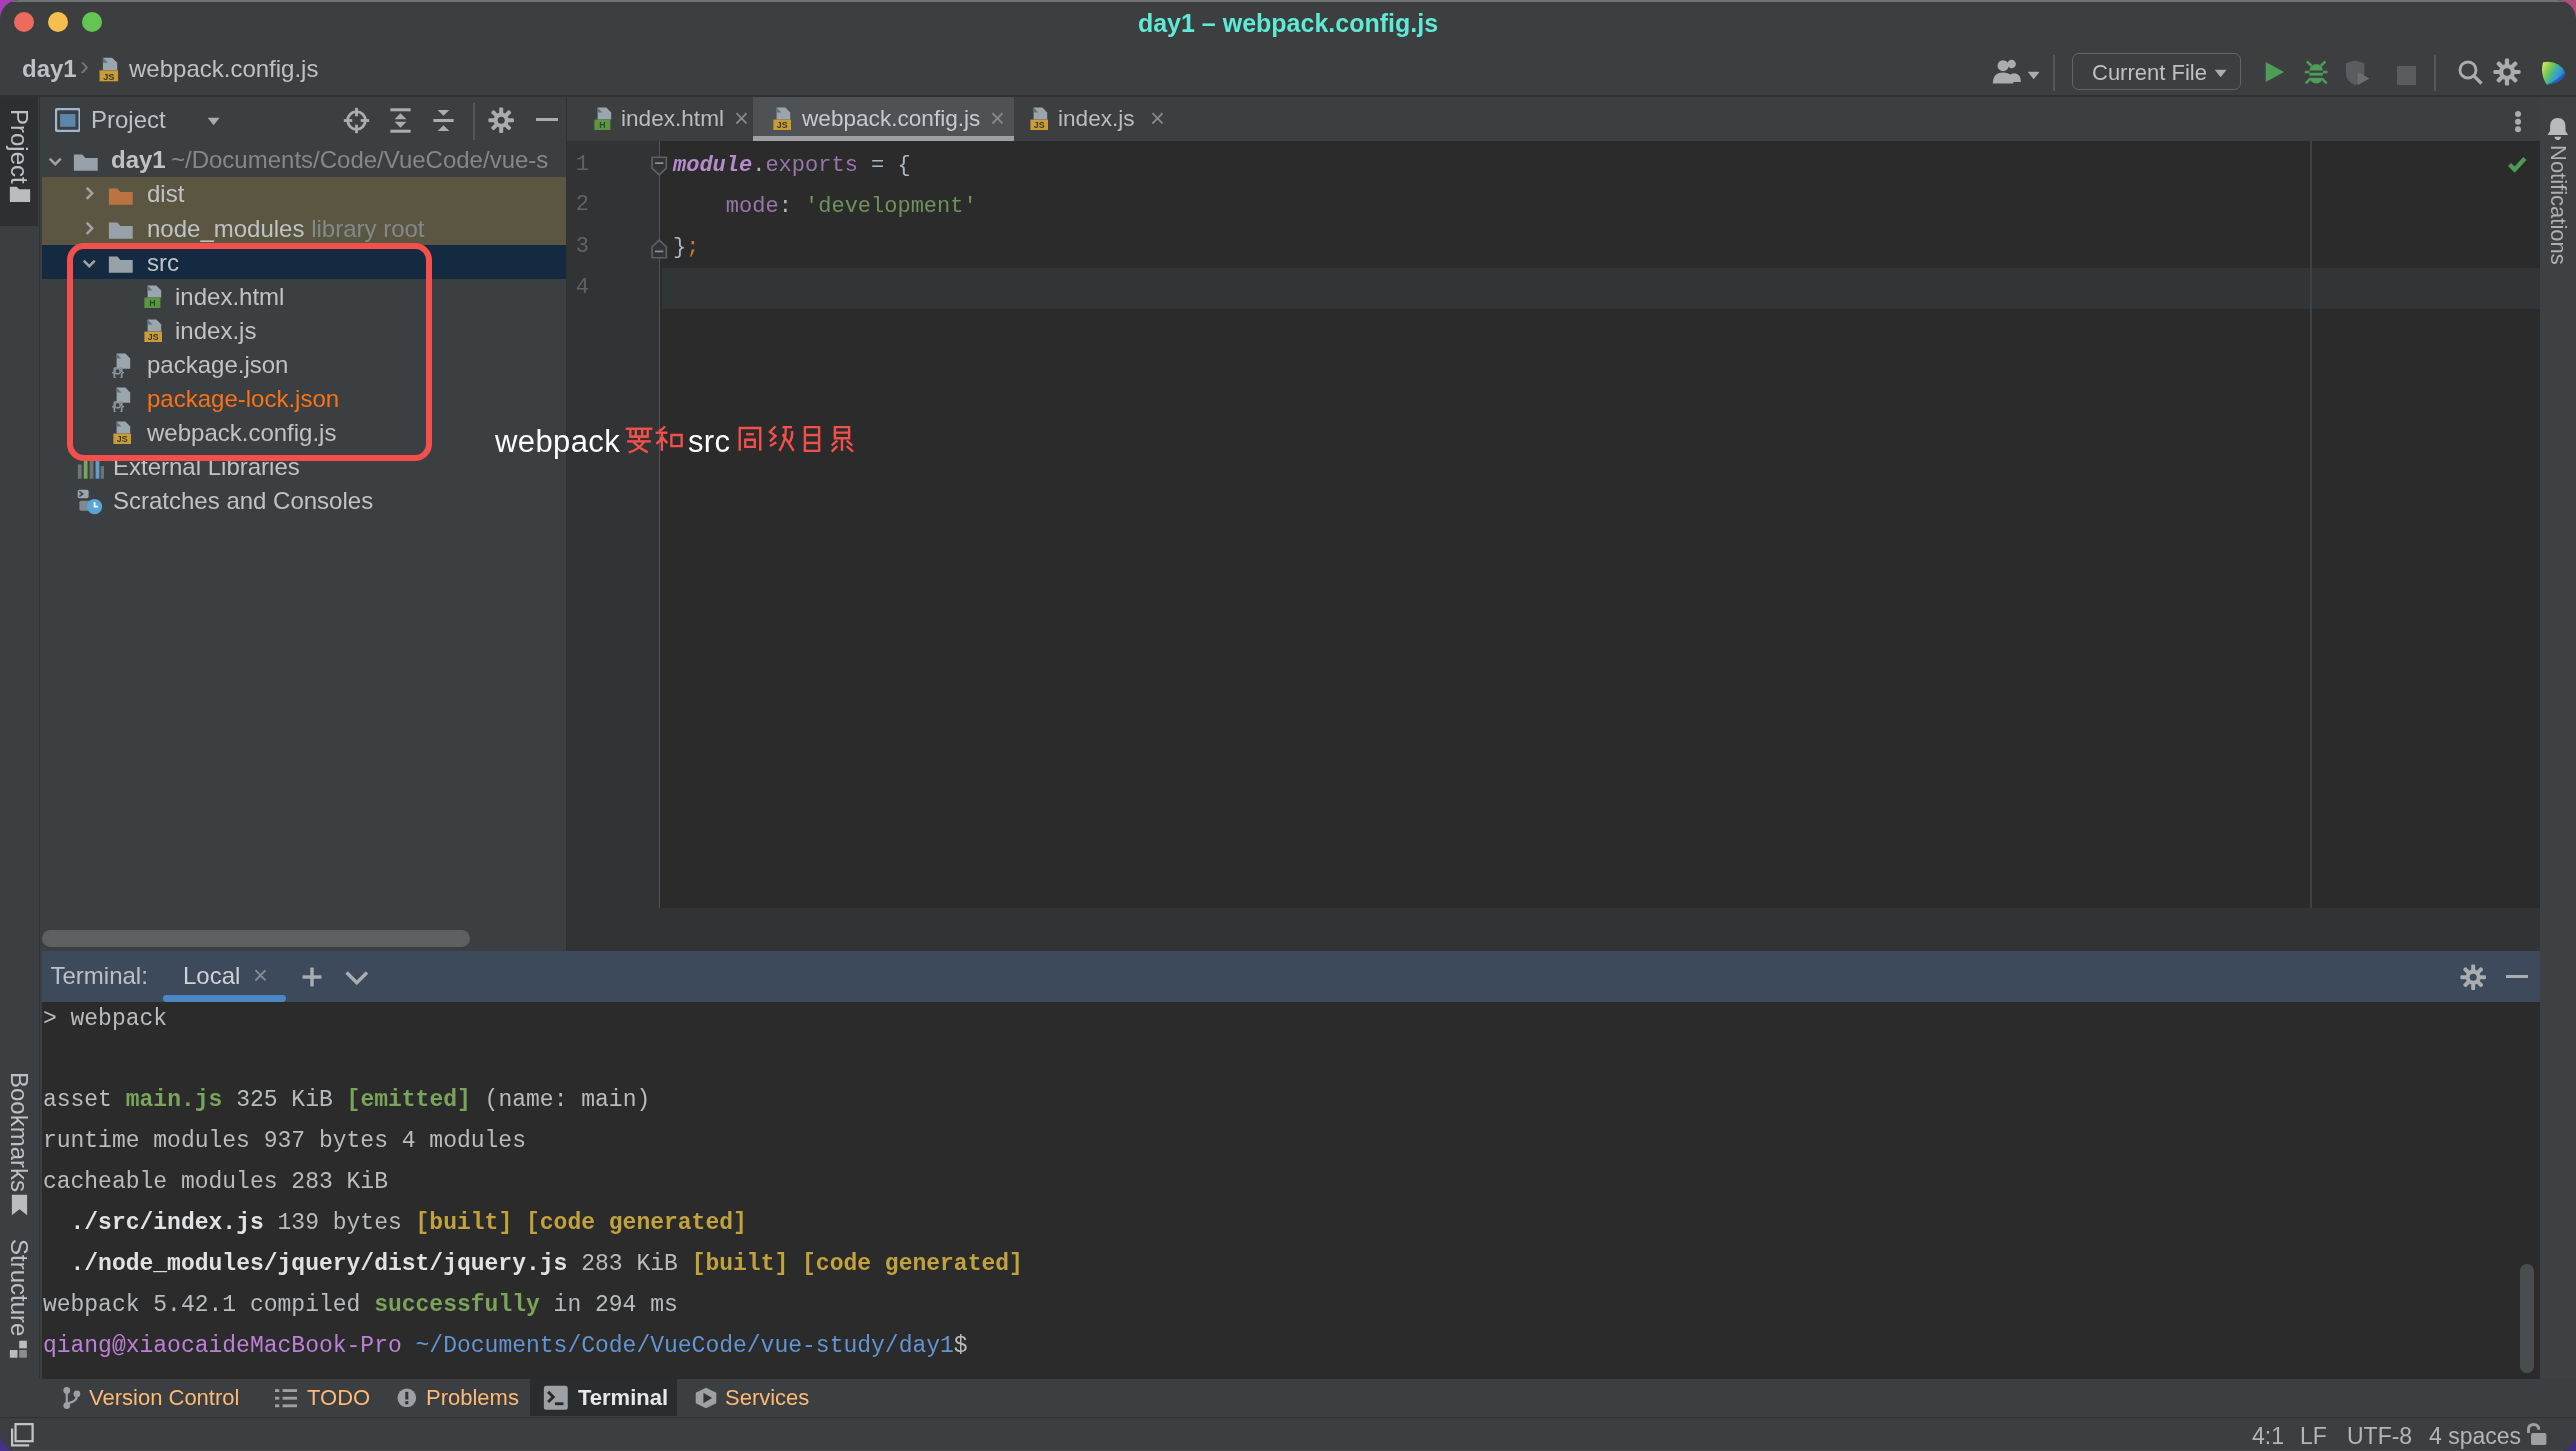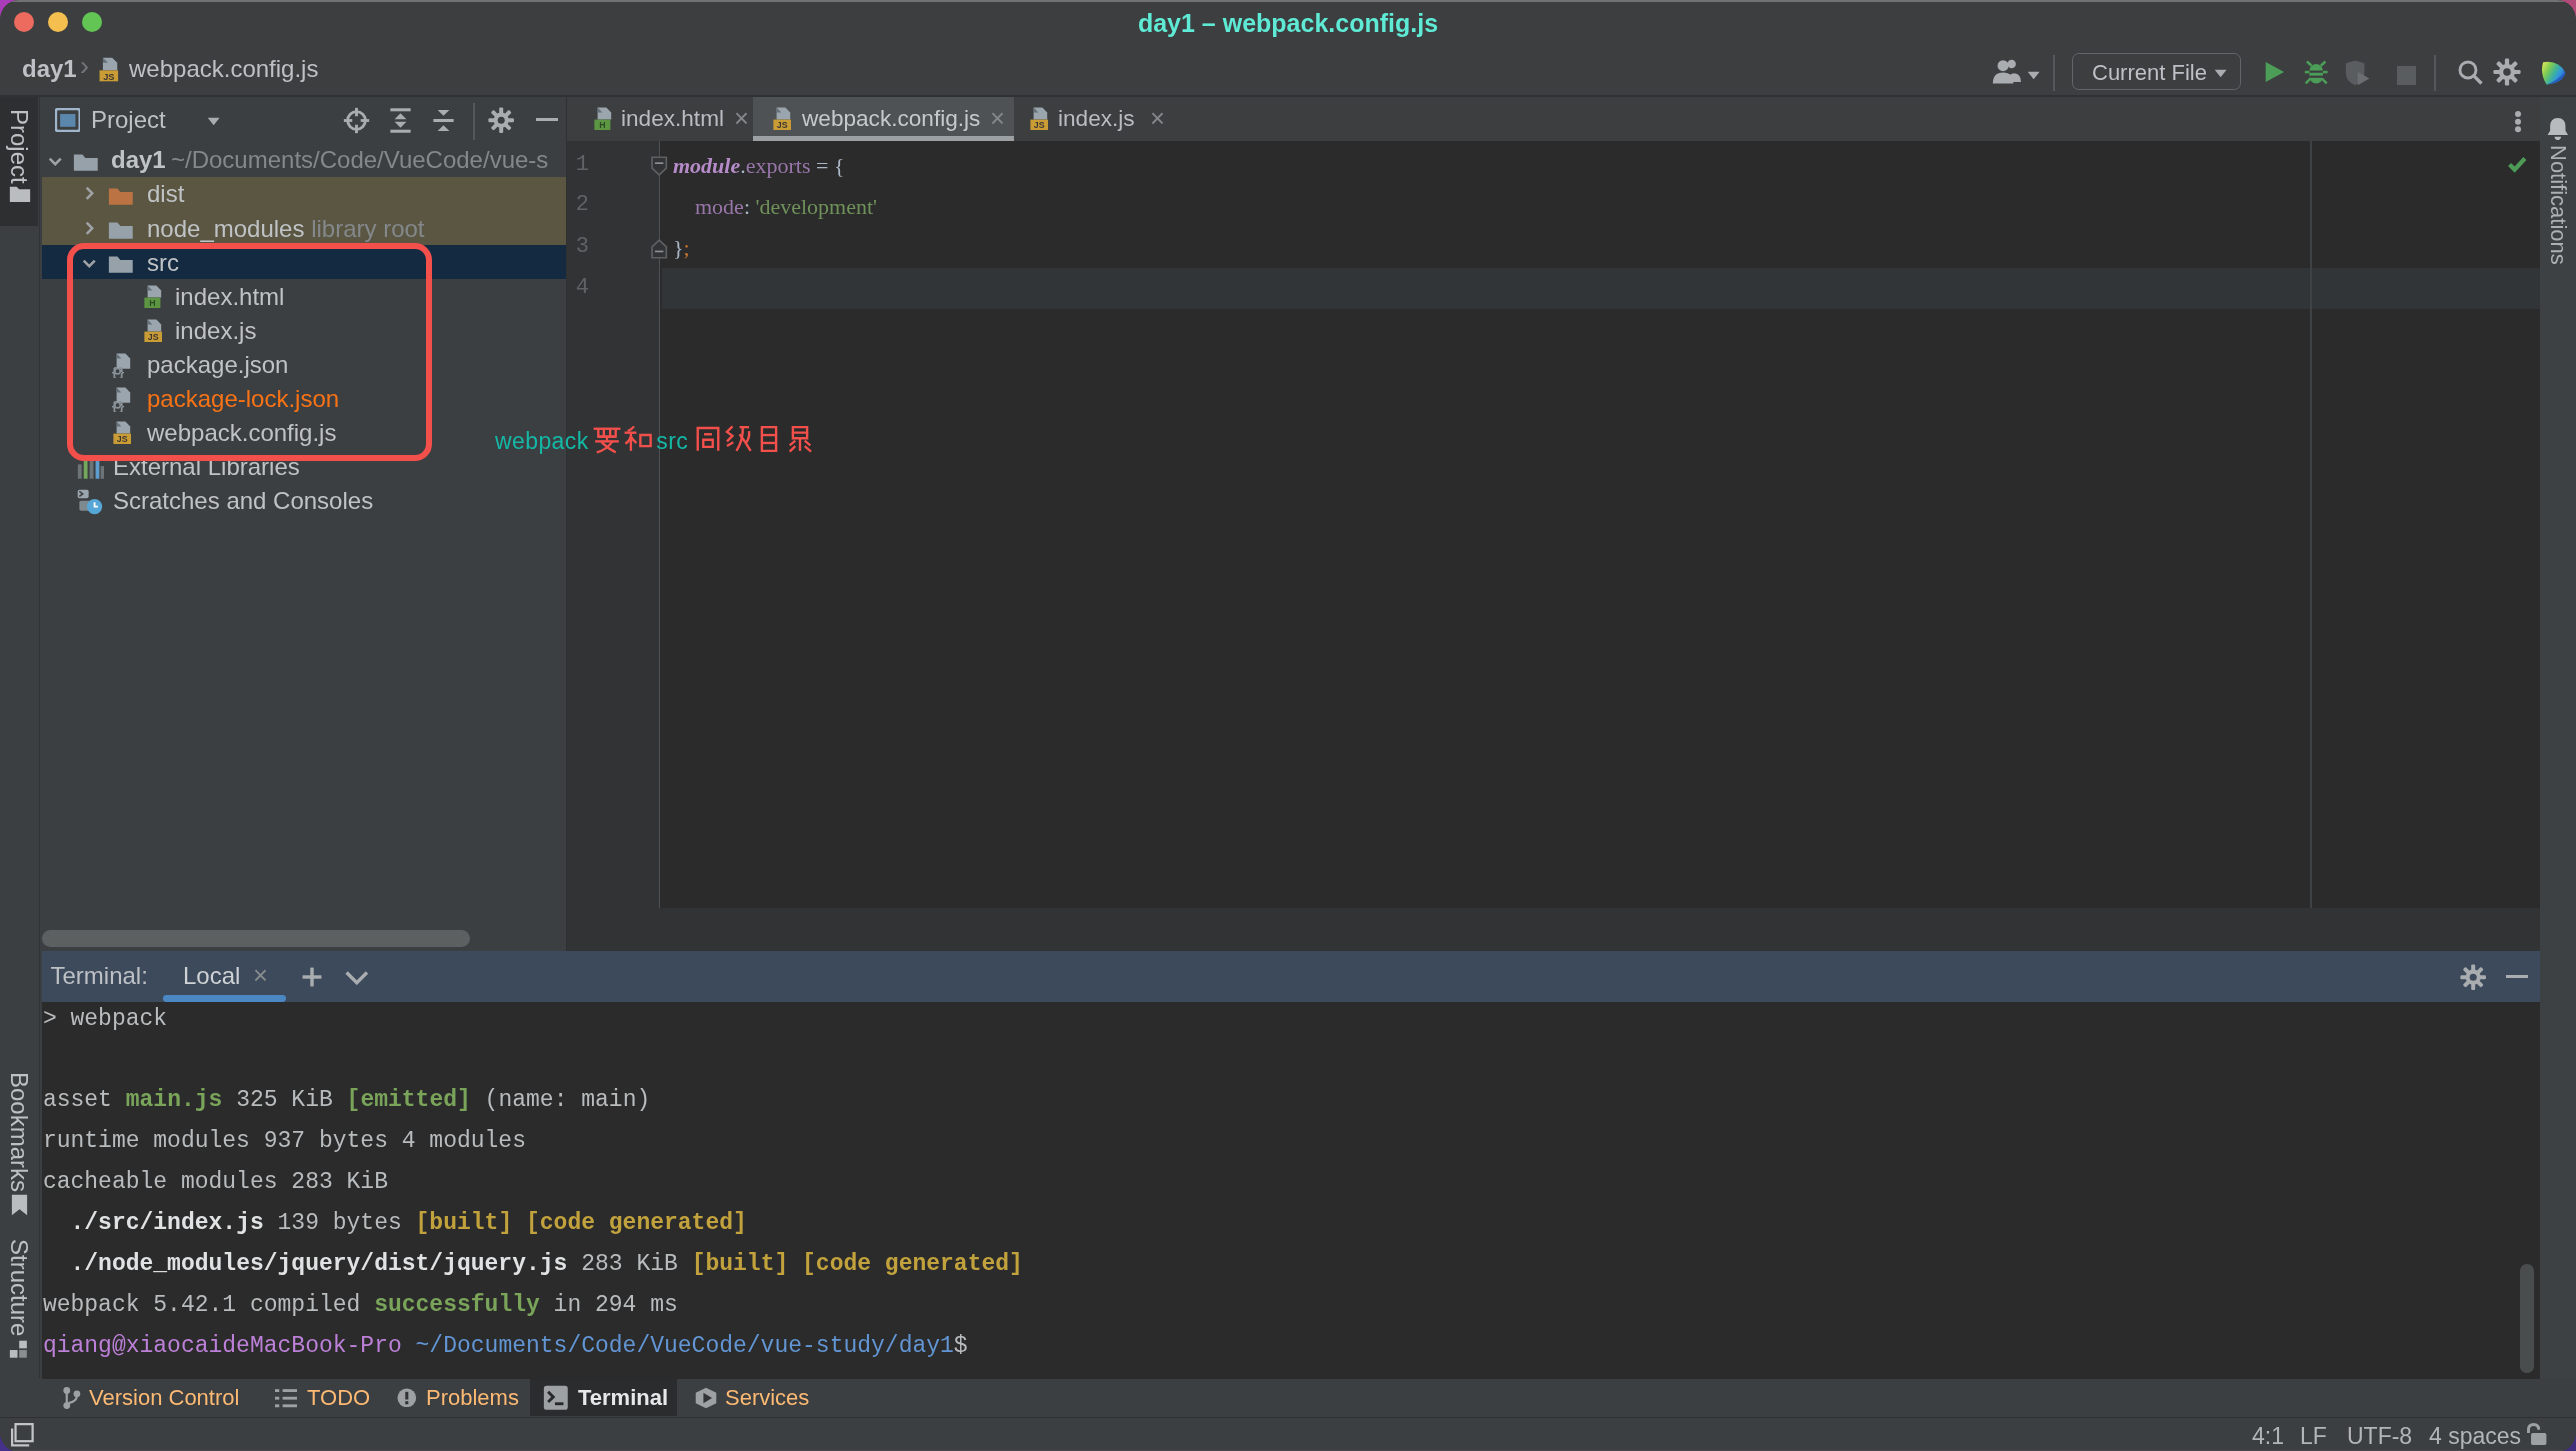--- a/index.html
+++ b/index.html
@@ -33,21 +33,21 @@
   .panel { left:42px; top:97px; width:526px; height:854px; background:#3c3f41; overflow:hidden; }
   .row { position:absolute; left:0; width:526px; height:34px; font-size:24px; color:#c0c3c6; }
   .dim { color:#84888b; }
 
   
   .editor { left:567px; top:97px; width:1973px; height:854px; background:#2b2b2b; }
   .tabbar { position:absolute; left:0; top:0; width:1973px; height:44px; background:#3c3e40; }
   .tab { position:absolute; top:0; height:44px; font-size:22.6px; color:#b9bdc1; }
   .gutter { position:absolute; left:0; top:44px; width:93px; height:767px; background:#313335; border-right:1.7px solid #4e5153; }
   .lnum { position:absolute; left:0; width:22px; text-align:right; font-family:"Liberation Mono",monospace; font-size:22px; color:#606366; }
-  .codeline { position:absolute; left:106px; font-family:Liberation Serif, serif; font-size:22px; white-space:pre; color:#a9b7c6; }
+  .codeline { position:absolute; left:106px; font-family:Liberation Mono, monospace; font-size:22px; white-space:pre; color:#a9b7c6; }
 
   
   .rstrip { left:2540px; top:97px; width:36px; height:1281px; background:#3e4143; }
 
   
   .termhead { left:42px; top:951px; width:2498px; height:51px; background:#3d4a5b; }
   .term { left:42px; top:1002px; width:2498px; height:377px; background:#2b2b2b; }
   .tline { position:absolute; left:0.9px; font-family:"Liberation Mono",monospace; font-size:23px; white-space:pre; color:#b9bcbe; }
   .tgreen { color:#79a45a; font-weight:bold; }
   .tyellow { color:#c2a23c; font-weight:bold; }
@@ -413,21 +413,21 @@
 
   <div class="abs rstrip">
 
     <svg class="abs" style="left:5.1px; top:20.4px;" width="25.6" height="24" viewBox="0 0 30 28">
       <path d="M15 1 q9 0 9 10 v5 l3 5 h-24 l3 -5 v-5 q0 -10 9 -10 z" fill="#b7bbbe"></path>
       <path d="M11 23 q1 4 4 4 q3 0 4 -4 z" fill="#b7bbbe"></path>
     </svg>
     <div class="vtext" style="left:31px; top:48px; font-size:22px; color:#adb1b4;">Notifications</div>
   </div>
 
-  <div class="abs" style="left:495px; top:423px; height:37px; display:flex; align-items:center; color:#14b8a6; font-size:23px;">
+  <div class="abs" style="left:495px; top:423px; height:37px; display:flex; align-items:center; color:#ffffff; font-size:31px;">
     <span style="letter-spacing:0.4px;">webpack</span>
       <svg width="30" height="30" viewBox="0 0 38 38" style="margin:0 0.9px 4.3px 3.4px;">
       <g fill="none" stroke="#f3504c" stroke-width="3">
         <path d="M2 6 H36"></path>
           <path d="M8 6 V16 H30 V6"></path>
           <path d="M8 16 H30"></path>
         <path d="M15 6 V16 M23 6 V16"></path>
           <path d="M4 22 H34"></path>
           <path d="M19 16 V22"></path>
         <path d="M26 22 Q18 33 6 36"></path>

